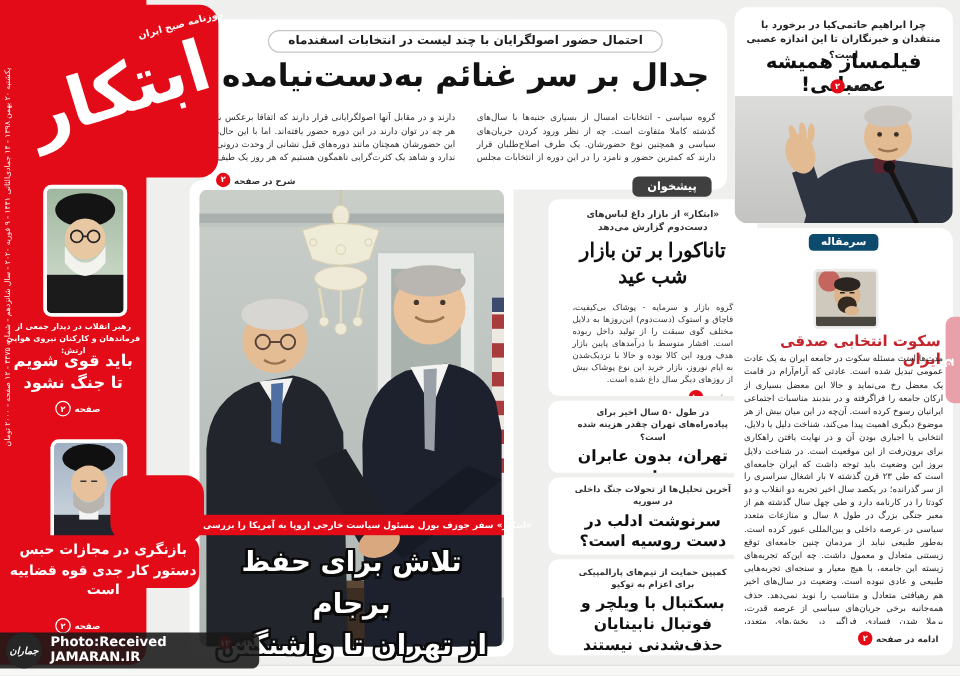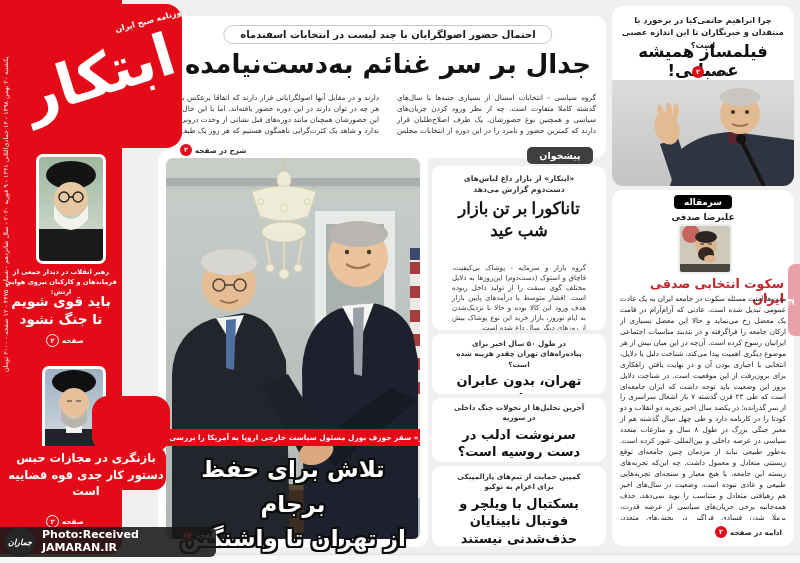--- a/index.html
+++ b/index.html
@@ -48,35 +48,35 @@
                      font-size:7.4px;font-weight:bold;display:flex;align-items:center;justify-content:center;
                      white-space:nowrap;z-index:4;}
   #main-headline{position:absolute;left:8px;top:302px;width:254px;text-align:center;color:#fff;font-weight:bold;
                  font-size:23px;line-height:1.5;z-index:4;
                  text-shadow:2px 0 0 #0b0b0b,-2px 0 0 #0b0b0b,0 2px 0 #0b0b0b,0 -2px 0 #0b0b0b,
                              2px 2px 0 #0b0b0b,-2px 2px 0 #0b0b0b,2px -2px 0 #0b0b0b,-2px -2px 0 #0b0b0b;}
   #main-pageref{left:24px;top:380px;color:#fff;}
   
   #pishkhan-tab{left:527px;top:147px;width:66px;height:17px;background:#3f3f3f;color:#fff;border-radius:5px;
                 font-size:9.5px;font-weight:bold;display:flex;align-items:center;justify-content:center;z-index:3;}
-  .pk-card{left:432px;width:174px;background:#fff;border-radius:9px;position:absolute;box-sizing:border-box;
+  .pk-card{left:457px;width:174px;background:#fff;border-radius:9px;position:absolute;box-sizing:border-box;
            padding:7px 20px;overflow:hidden;}
   .pk-kicker{font-size:7.6px;font-weight:600;color:#333;text-align:center;line-height:1.45;}
   .pk-headline{font-weight:bold;color:#101010;text-align:center;line-height:1.35;margin-top:3px;}
-  .pk-body{font-size:7px;line-height:1.45;text-align:justify;color:#333;margin-top:20px;}
+  .pk-body{font-size:7px;line-height:1.45;text-align:justify;color:#333;margin-top:8px;}
   .pk-page{position:static;margin-top:3px;}
   
   #culture-card{left:612px;top:6px;width:182px;height:180px;overflow:hidden;}
   #culture-kicker{position:absolute;top:8px;left:10px;width:162px;font-size:8.2px;font-weight:600;color:#222;
                   text-align:center;line-height:1.5;}
   #culture-headline{position:absolute;top:36px;left:0;width:100%;text-align:center;font-size:16.5px;font-weight:bold;color:#0f0f0f;}
   #culture-pageref{left:80px;top:60px;}
   #hatamikia-photo{position:absolute;left:0;top:74px;width:182px;height:106px;}
   #editorial-card{left:612px;top:190px;width:182px;height:356px;}
-  #editorial-tab{position:absolute;left:50%;transform:translateX(-50%);top:5px;width:58px;height:14px;background:#000000;
+  #editorial-tab{position:absolute;left:50%;transform:translateX(-50%);top:5px;width:58px;height:14px;background:#0c4a6e;
                  color:#fff;border-radius:4px;font-size:8.8px;font-weight:bold;display:flex;align-items:center;justify-content:center;}
   #editorial-author{position:absolute;top:22px;left:0;width:100%;text-align:center;font-size:9px;font-weight:bold;color:#1e1e1e;}
   #author-photo{position:absolute;top:34px;left:66px;width:50px;height:46px;border:2px solid #ececec;border-radius:4px;overflow:hidden;}
   #editorial-headline{position:absolute;top:86px;right:10px;left:10px;text-align:right;font-size:12.5px;font-weight:bold;color:#c4242b;}
   #editorial-body{position:absolute;top:104px;left:8px;width:166px;height:226px;overflow:hidden;
                   font-size:7.2px;line-height:1.52;text-align:justify;color:#222;}
   #editorial-pageref{right:12px;top:336px;}
   #side-ribbon{left:788px;top:264px;width:12px;height:72px;background:#e8a0aa;border-radius:7px 0 0 7px;
                color:#fff;font-weight:bold;font-size:11px;display:flex;justify-content:center;z-index:4;
                writing-mode:vertical-rl;padding-top:3px;box-sizing:border-box;}
@@ -313,21 +313,20 @@
           <circle cx="135" cy="32" r="2" fill="#3a3028"></circle>
         <path d="M120 44 Q128 48 136 44" stroke="#9c7352" stroke-width="2" fill="none"></path>
         <line x1="152" y1="106" x2="130" y2="62" stroke="#141414" stroke-width="4"></line>
         <circle cx="129" cy="59" r="5" fill="#141414"></circle>
       </svg>
     </div>
   </div>
 
   <div id="editorial-card" class="card">
     <div id="editorial-tab">سرمقاله</div>
-    <div id="editorial-author">علیرضا صدقی</div>
     <div id="author-photo">
       <svg width="50" height="46" viewBox="0 0 50 46">
         <rect width="50" height="46" fill="#cfc8bd"></rect>
         <circle cx="11" cy="8" r="9" fill="#c0463f" opacity="0.75"></circle>
         <circle cx="26" cy="20" r="11" fill="#dcb58e"></circle>
         <ellipse cx="26" cy="11" rx="11" ry="6" fill="#2b2420"></ellipse>
         <ellipse cx="26" cy="28" rx="8" ry="7" fill="#33291f"></ellipse>
         <line x1="20" y1="18" x2="24" y2="18" stroke="#222" stroke-width="1.2"></line>
         <line x1="28" y1="18" x2="32" y2="18" stroke="#222" stroke-width="1.2"></line>
         <ellipse cx="30" cy="33" rx="6" ry="4" fill="#dcb58e"></ellipse>

